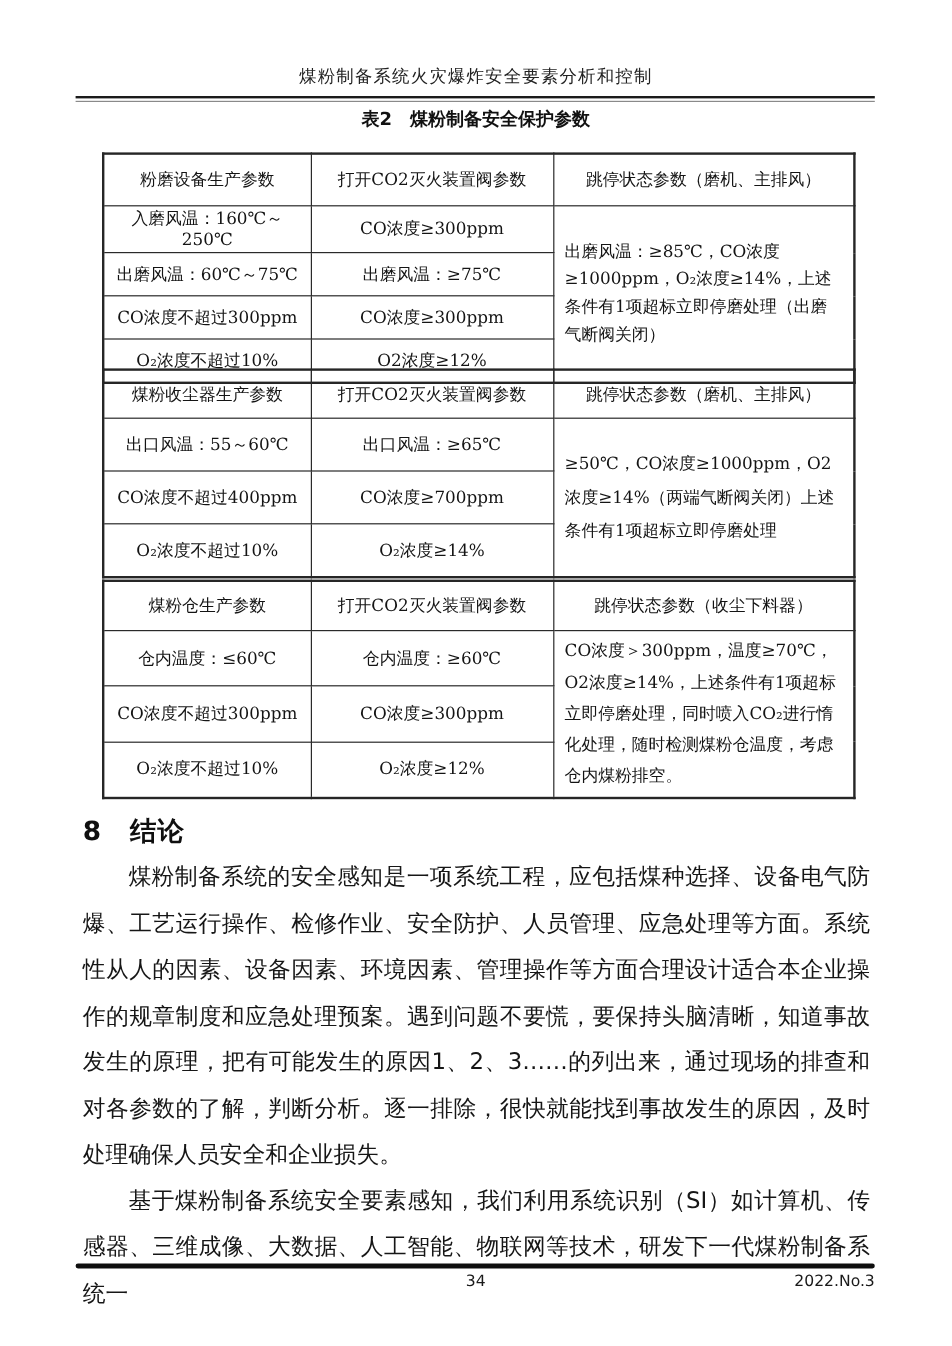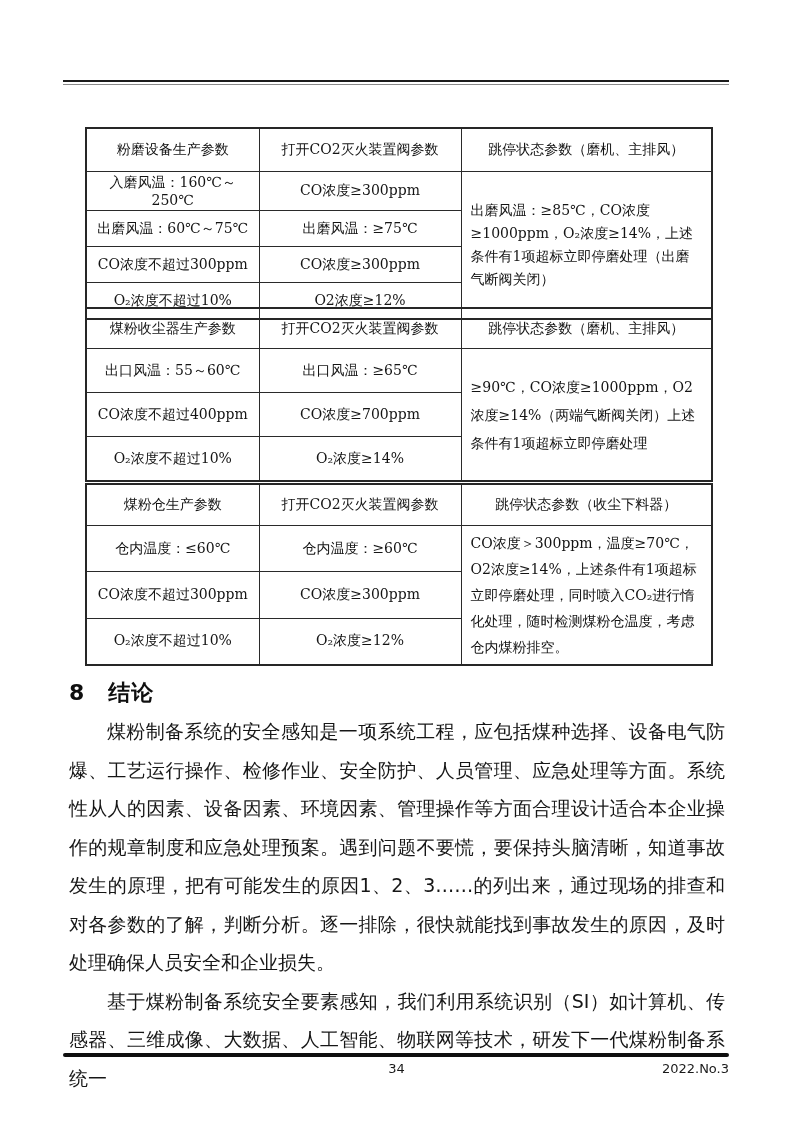--- a/index.html
+++ b/index.html
@@ -81,21 +81,23 @@
   .footer-issue {
     position:absolute; top:1061px; right:64px;
     font-size:13px; color:#1a1a1a;
   }
 </style>
 </head>
 <body>
 
 <div class="page">
 
+  <div class="running-head">煤粉制备系统火灾爆炸安全要素分析和控制</div>
   <div class="header-rule"></div>
+  <div class="table-caption">表2　煤粉制备安全保护参数</div>
 
   <table class="ptable t1">
     <colgroup>
         <col style="width:173px">
         <col style="width:202px">
         <col style="width:251px">
       </colgroup>
     <tbody>
         <tr class="hr">
       <td>粉磨设备生产参数</td>
@@ -130,21 +132,21 @@
       </colgroup>
     <tbody>
         <tr class="hr">
       <td>煤粉收尘器生产参数</td>
       <td>打开CO2灭火装置阀参数</td>
       <td>跳停状态参数（磨机、主排风）</td>
     </tr>
     <tr class="dr">
       <td>出口风温：55～60℃</td>
       <td>出口风温：≥65℃</td>
-      <td class="note" rowspan="3">≥90℃，CO浓度≥1000ppm，O2浓度≥14%（两端气断阀关闭）上述条件有1项超标立即停磨处理</td>
+      <td class="note" rowspan="3">≥50℃，CO浓度≥1000ppm，O2浓度≥14%（两端气断阀关闭）上述条件有1项超标立即停磨处理</td>
     </tr>
     <tr class="dr">
       <td>CO浓度不超过400ppm</td>
       <td>CO浓度≥700ppm</td>
     </tr>
     <tr class="dr">
       <td>O₂浓度不超过10%</td>
       <td>O₂浓度≥14%</td>
     </tr>
   </tbody>

